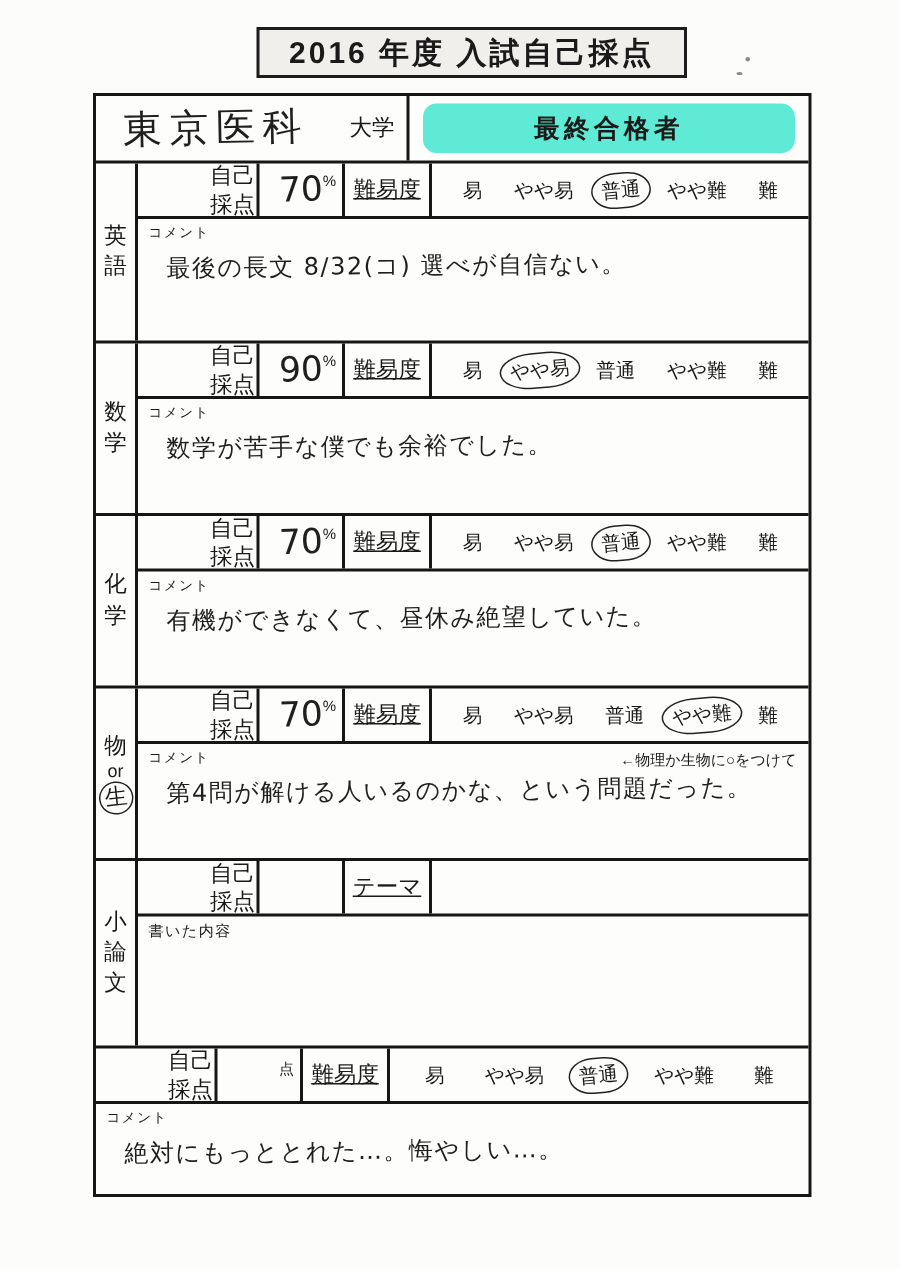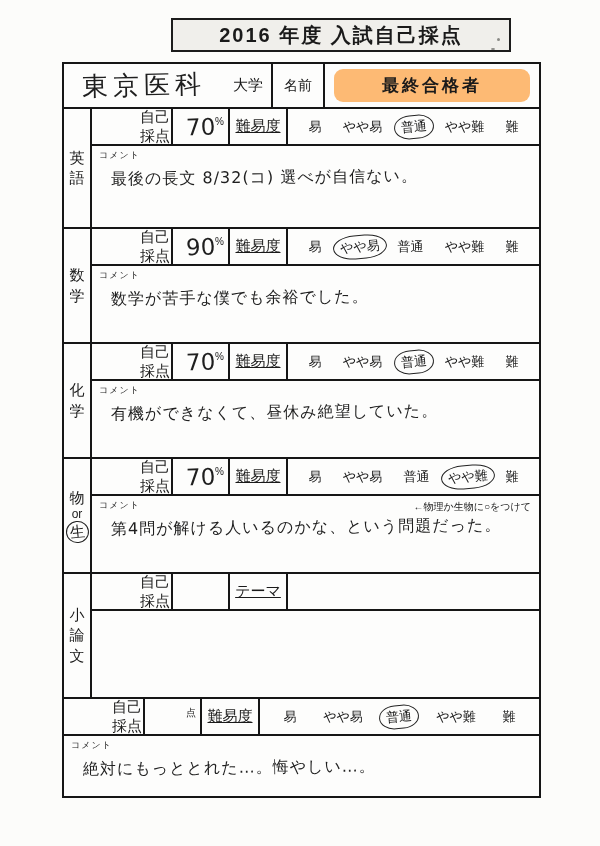--- a/index.html
+++ b/index.html
@@ -3,21 +3,21 @@
 <meta charset="utf-8">
 <style>
   * { margin:0; padding:0; box-sizing:border-box; }
   body { background:#e8e8e6; font-family:"Liberation Sans", sans-serif; }
   .page {
     position:relative; width:600px; height:846px; margin:0 auto;
     background:#fcfcfa; overflow:hidden; color:#1a1a1a;
   }
   
   .title-box {
-    position:absolute; left:171px; top:18px; width:340px; height:34px;
+    position:absolute; left:171px; top:18px; width:287px; height:34px;
     border:2px solid #1c1c1c; background:#f0efeb;
     display:flex; align-items:center; justify-content:center;
     font-size:20px; font-weight:bold; letter-spacing:2px;
   }
   
   .form {
     position:absolute; left:62px; top:62px; width:479px;
     border:2px solid #161616; background:#fdfdfc;
   }
   .row { display:flex; border-top:2px solid #161616; align-items:stretch; }
@@ -96,23 +96,22 @@
 
   <div class="title-box">2016 年度  入試自己採点</div>
 
   <div class="form">
 
     <div class="row header-row">
       <div class="cell-univ">
         <span class="hand univ-hand">東京医科</span>
         <span class="univ-suffix">大学</span>
       </div>
-      <div class="cell-namelabel">名前</div>
       <div class="cell-nameval">
-        <div class="name-highlight" style="background: #fdba74;">最終合格者</div>
+        <div class="name-highlight" style="background: #5eead4;">最終合格者</div>
       </div>
     </div>
 
     <div class="row r-eng">
       <div class="subject-cell">
         <span class="subject-vert">英語</span>
       </div>
       <div class="rcontent">
         <div class="scoreline">
           <div class="cell-selfscore">自己採点</div>
@@ -226,20 +225,24 @@
       </div>
       <div class="rcontent">
         <div class="scoreline">
           <div class="cell-selfscore">自己採点</div>
           <div class="cell-scoreval">
             <span class="hand score-hand"></span>
           </div>
           <div class="cell-diff">テーマ</div>
           <div class="options"></div>
         </div>
+        <div class="comment-area">
+          <div class="content-label">書いた内容</div>
+          <div class="hand hw-comment"></div>
+        </div>
       </div>
     </div>
 
     <div class="row r-total">
       <div class="rcontent">
         <div class="scoreline">
           <div class="cell-selfscore">自己採点</div>
           <div class="cell-scoreval">
             <span class="hand score-hand"></span>
             <span class="score-unit">点</span>

